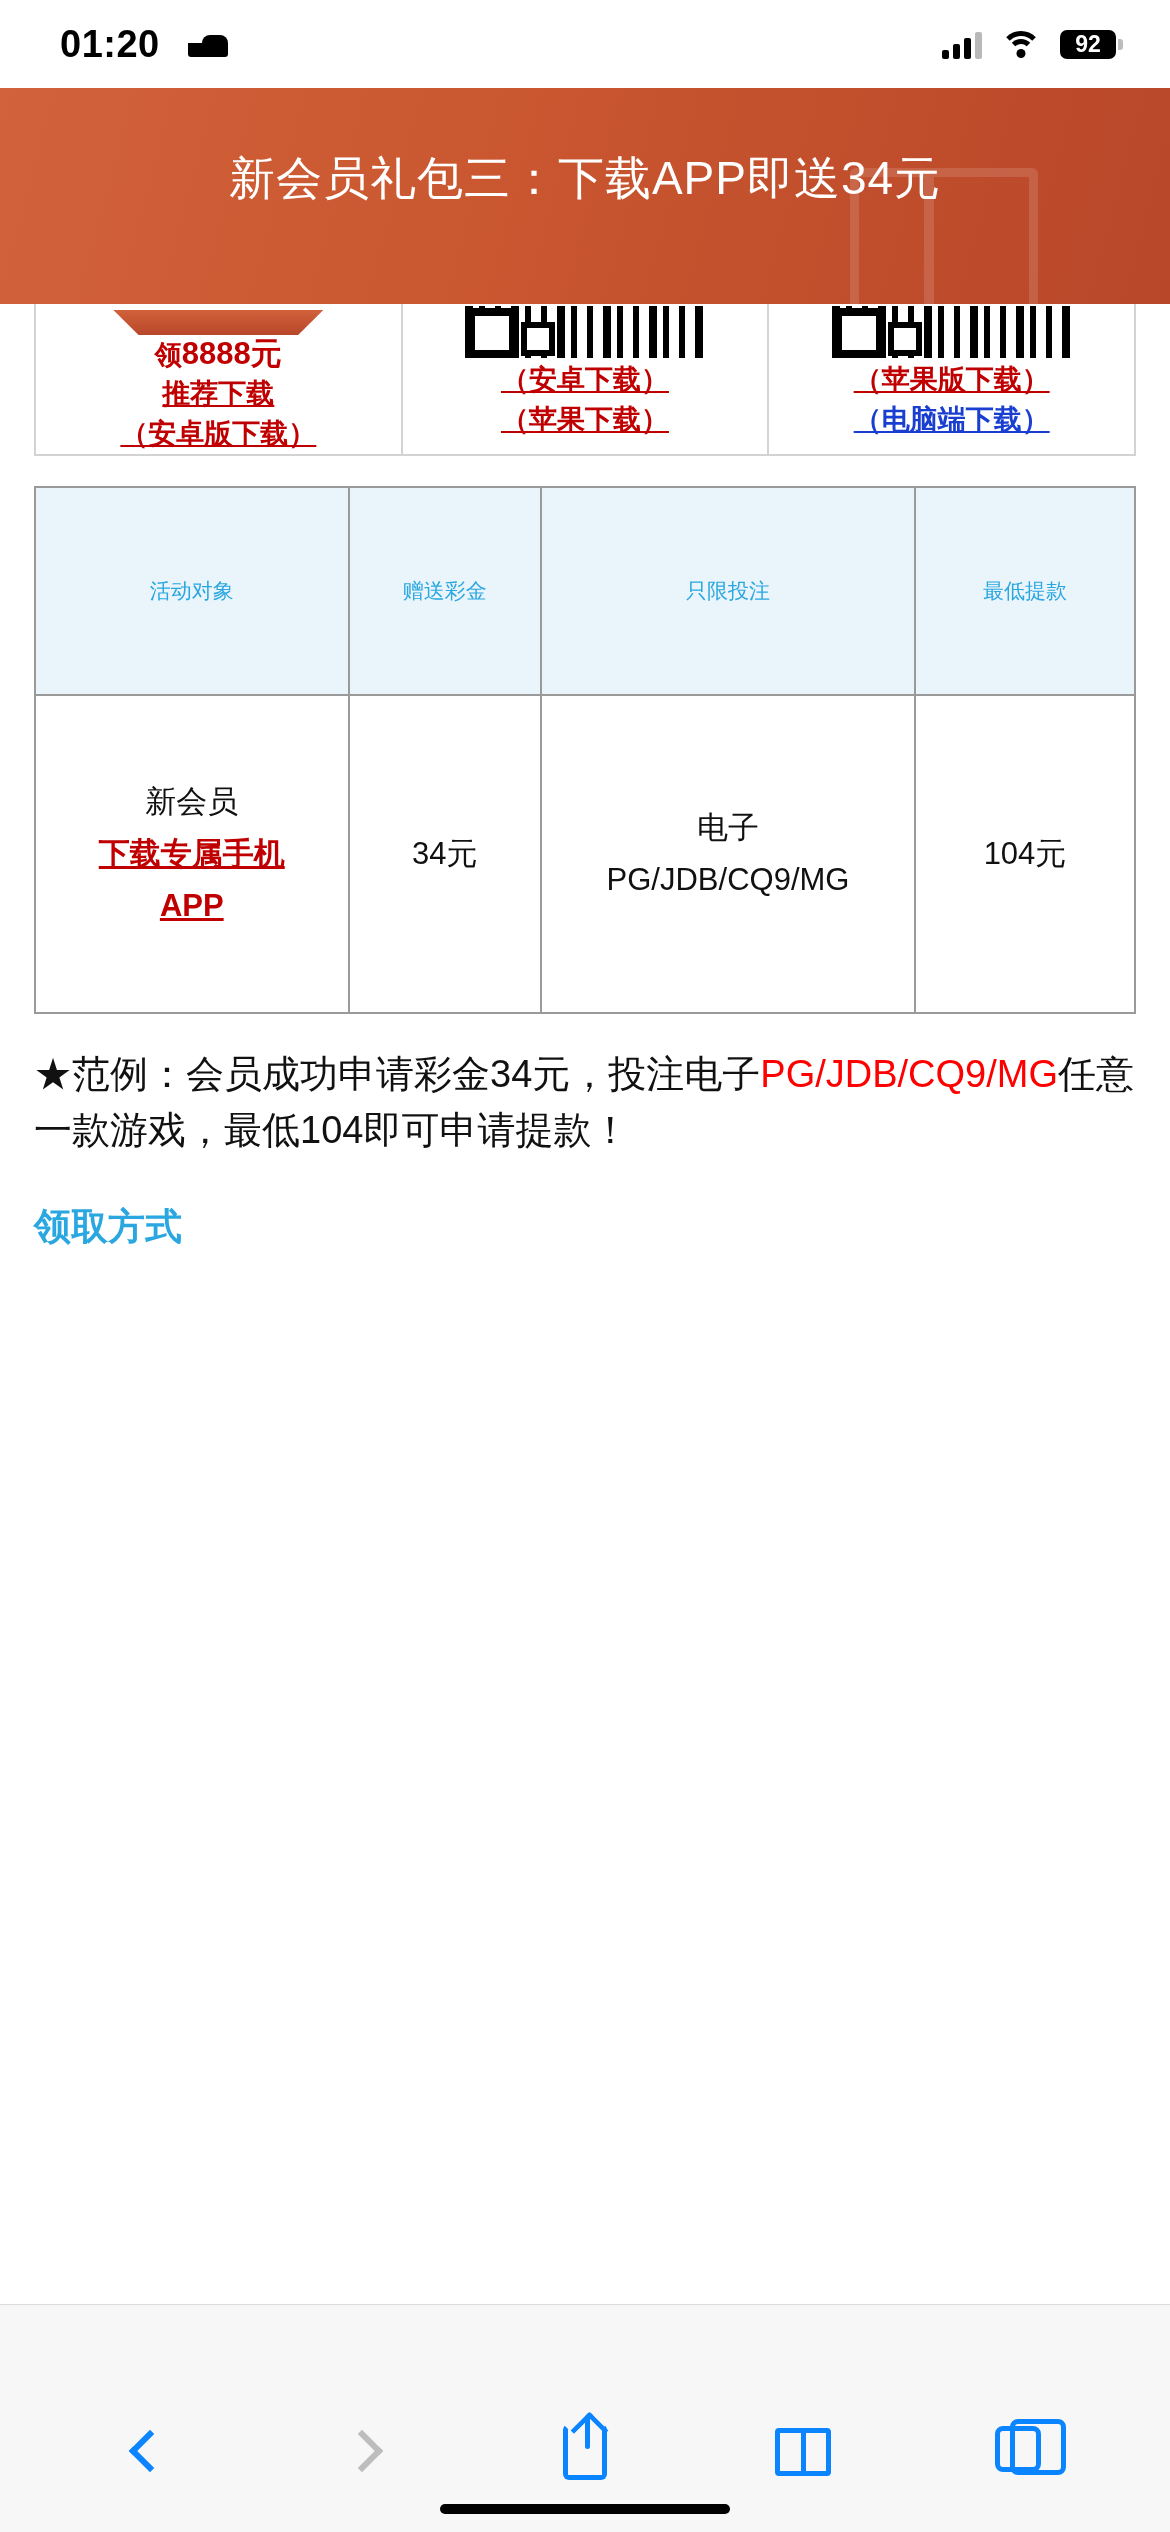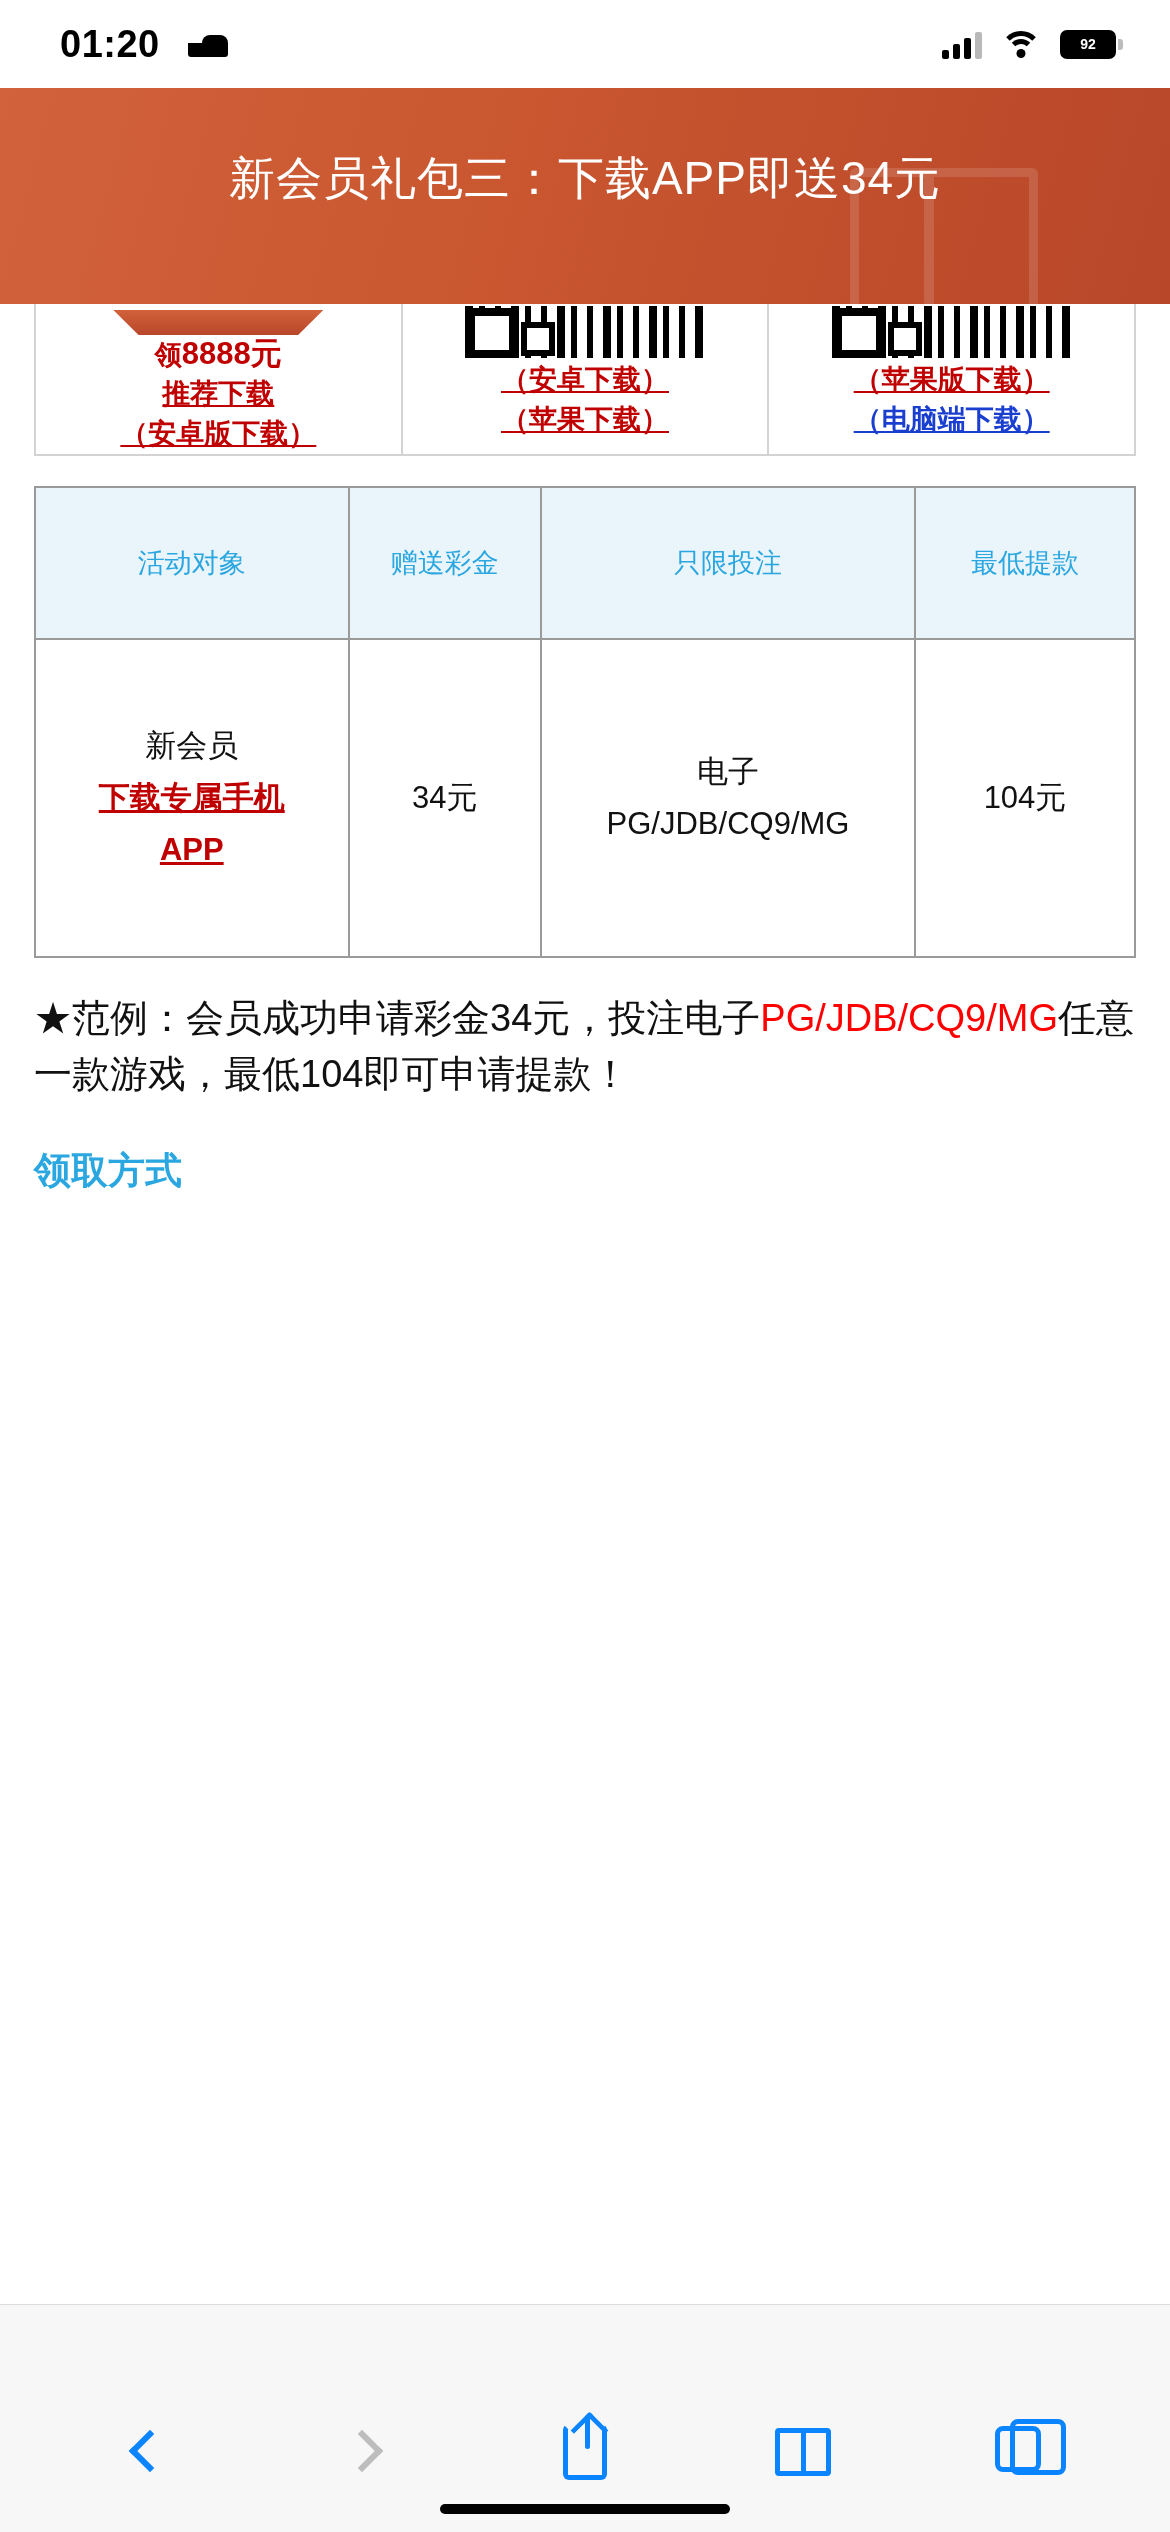--- a/index.html
+++ b/index.html
@@ -97,21 +97,21 @@
     width: 56px; height: 29px;
     border-radius: 7px;
     background: #000;
     display: flex;
     align-items: center;
     justify-content: center;
     position: relative;
   }
   .sb-batt-num {
     color: #fff;
-    font-size: 14px;
+    font-size: 23px;
     font-weight: 700;
   }
   .sb-batt:after {
     content: "";
     position: absolute;
     right: -7px; top: 9px;
     width: 5px; height: 11px;
     background: #bcbcbc;
     border-radius: 0 3px 3px 0;
   }
@@ -264,23 +264,23 @@
     border-collapse: collapse;
   }
   .table th, .table td {
     border: 2px solid #9a9a9a;
     text-align: center;
     vertical-align: middle;
   }
   .table thead th {
     background: #eaf4fb;
     color: #2aa7e0;
-    font-size: 27px;
+    font-size: 21px;
     font-weight: 500;
-    height: 152px;
+    height: 208px;
     padding: 12px 6px;
     line-height: 48px;
   }
   .table tbody td {
     height: 318px;
     font-size: 31px;
     color: #111;
     line-height: 52px;
     padding: 0 8px;
   }

